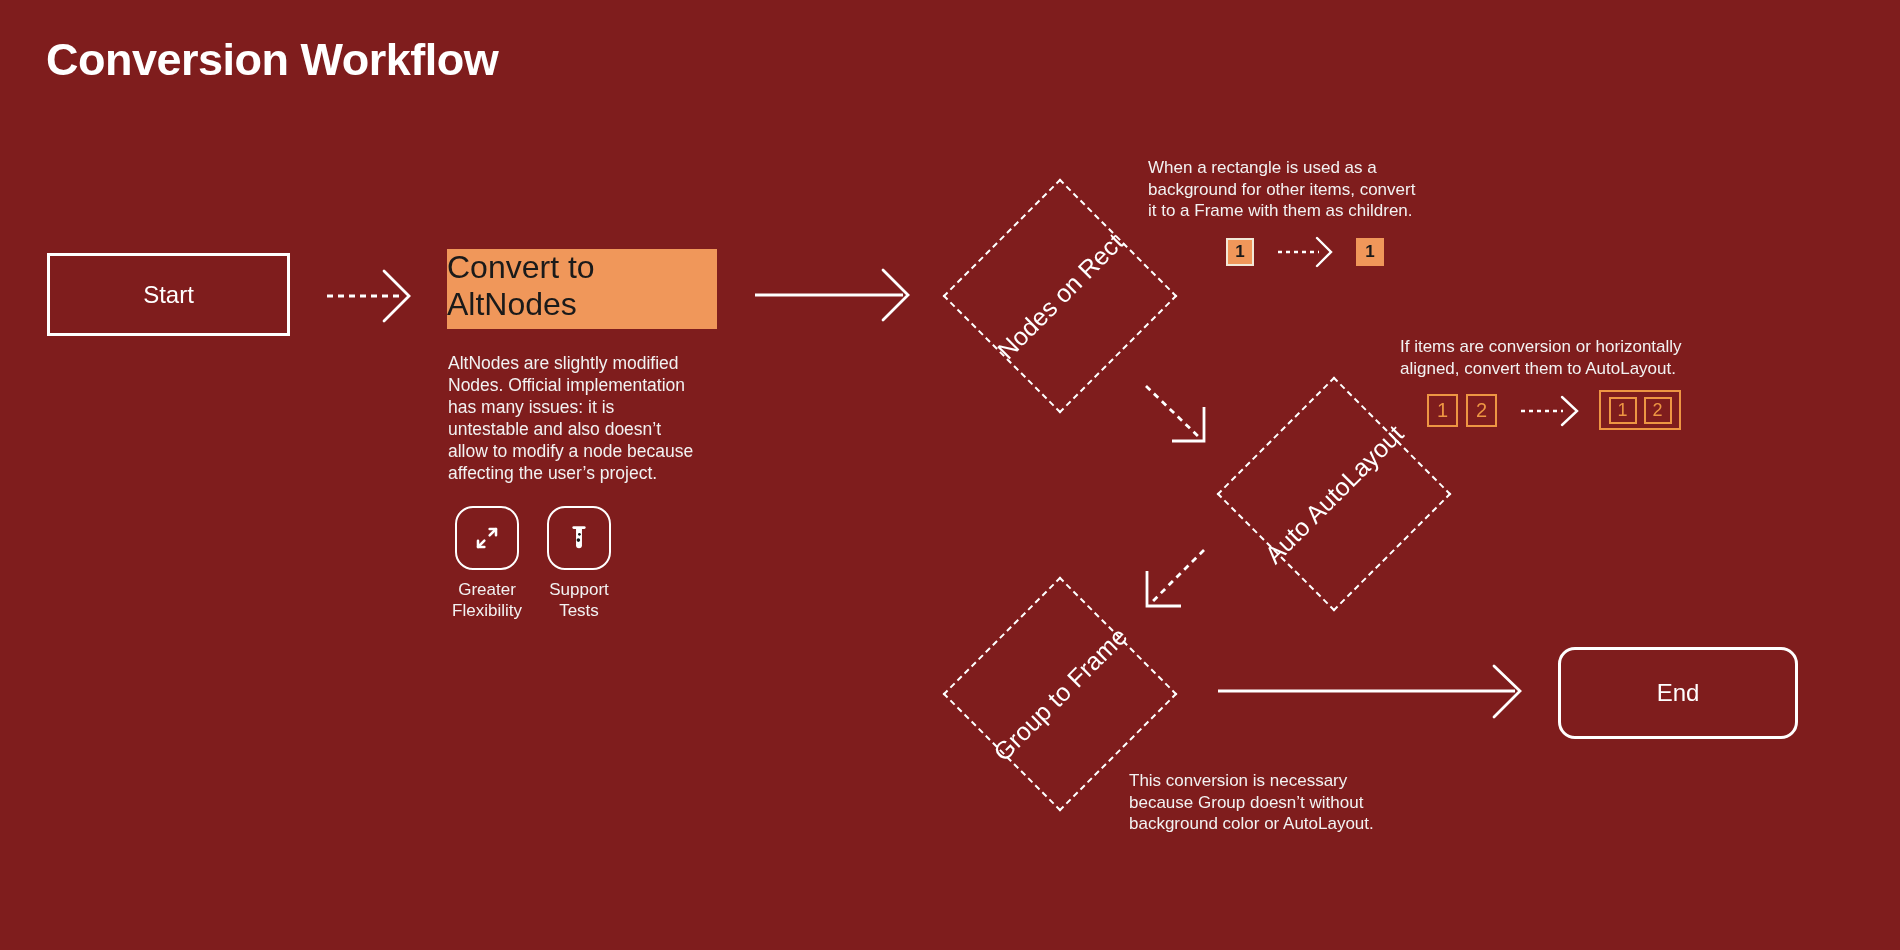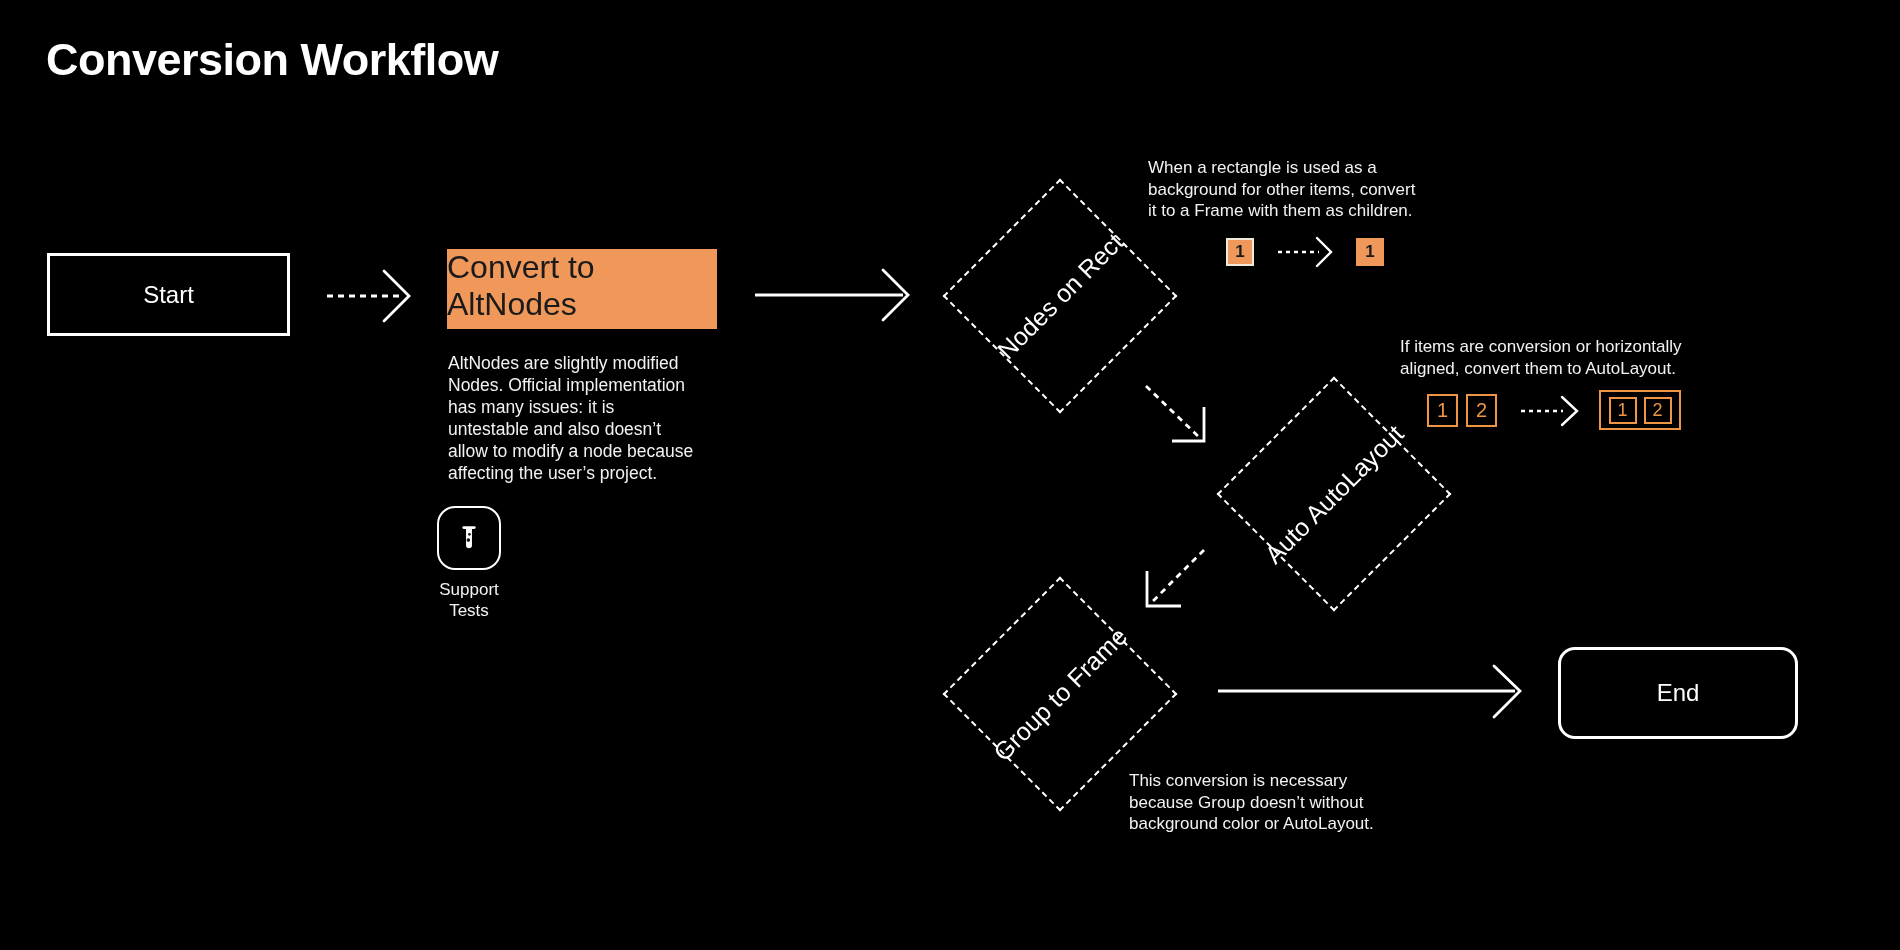--- a/index.html
+++ b/index.html
@@ -5,21 +5,21 @@
   * { margin: 0; padding: 0; box-sizing: border-box; }
   html, body { background: #171717; }
   body {
     font-family: "Liberation Sans", "DejaVu Sans", sans-serif;
     color: #FFFFFF;
   }
   .canvas {
     position: relative;
     width: 1900px;
     height: 950px;
-    background: #000000;
+    background: #7f1d1d;
     overflow: hidden;
   }
   .abs { position: absolute; }
 
   .page-title {
     left: 46px; top: 34px;
     font-size: 45px;
     font-weight: 700;
     letter-spacing: -0.5px;
     color: #FFFFFF;
@@ -183,20 +183,32 @@
   </div>
 
   <div class="abs note" style="left:448px; top:352px; width:290px;">AltNodes are slightly modified
 Nodes. Official implementation
 has many issues: it is
 untestable and also doesn’t
 allow to modify a node because
 affecting the user’s project.</div>
 
   <div class="abs" style="left:432px; top:506px; display:flex;">
+    <div class="feature-item">
+      <div class="icon-box">
+        <svg width="36" height="36" viewBox="0 0 34 34" fill="none" stroke="#FFFFFF" stroke-width="2.4" stroke-linecap="round" stroke-linejoin="round">
+          <polyline points="19.5,8.5 25.5,8.5 25.5,14.5"></polyline>
+          <line x1="25.5" y1="8.5" x2="19.5" y2="14.5"></line>
+          <polyline points="14.5,25.5 8.5,25.5 8.5,19.5"></polyline>
+          <line x1="8.5" y1="25.5" x2="14.5" y2="19.5"></line>
+        </svg>
+      </div>
+      <div class="feature-label">Greater
+Flexibility</div>
+    </div>
     <div class="feature-item" style="margin-left:-18px;">
       <div class="icon-box">
         <svg width="36" height="36" viewBox="0 0 34 34">
           <line x1="12" y1="7.2" x2="22" y2="7.2" stroke="#FFFFFF" stroke-width="2.6" stroke-linecap="round"></line>
           <path d="M14.2 7.2 V23.8 a2.8 2.8 0 0 0 5.6 0 V7.2 Z" fill="#FFFFFF"></path>
           <circle cx="17.4" cy="13.5" r="1.3" fill="#171717"></circle>
           <circle cx="16.4" cy="19" r="1.7" fill="#171717"></circle>
         </svg>
       </div>
       <div class="feature-label">Support

